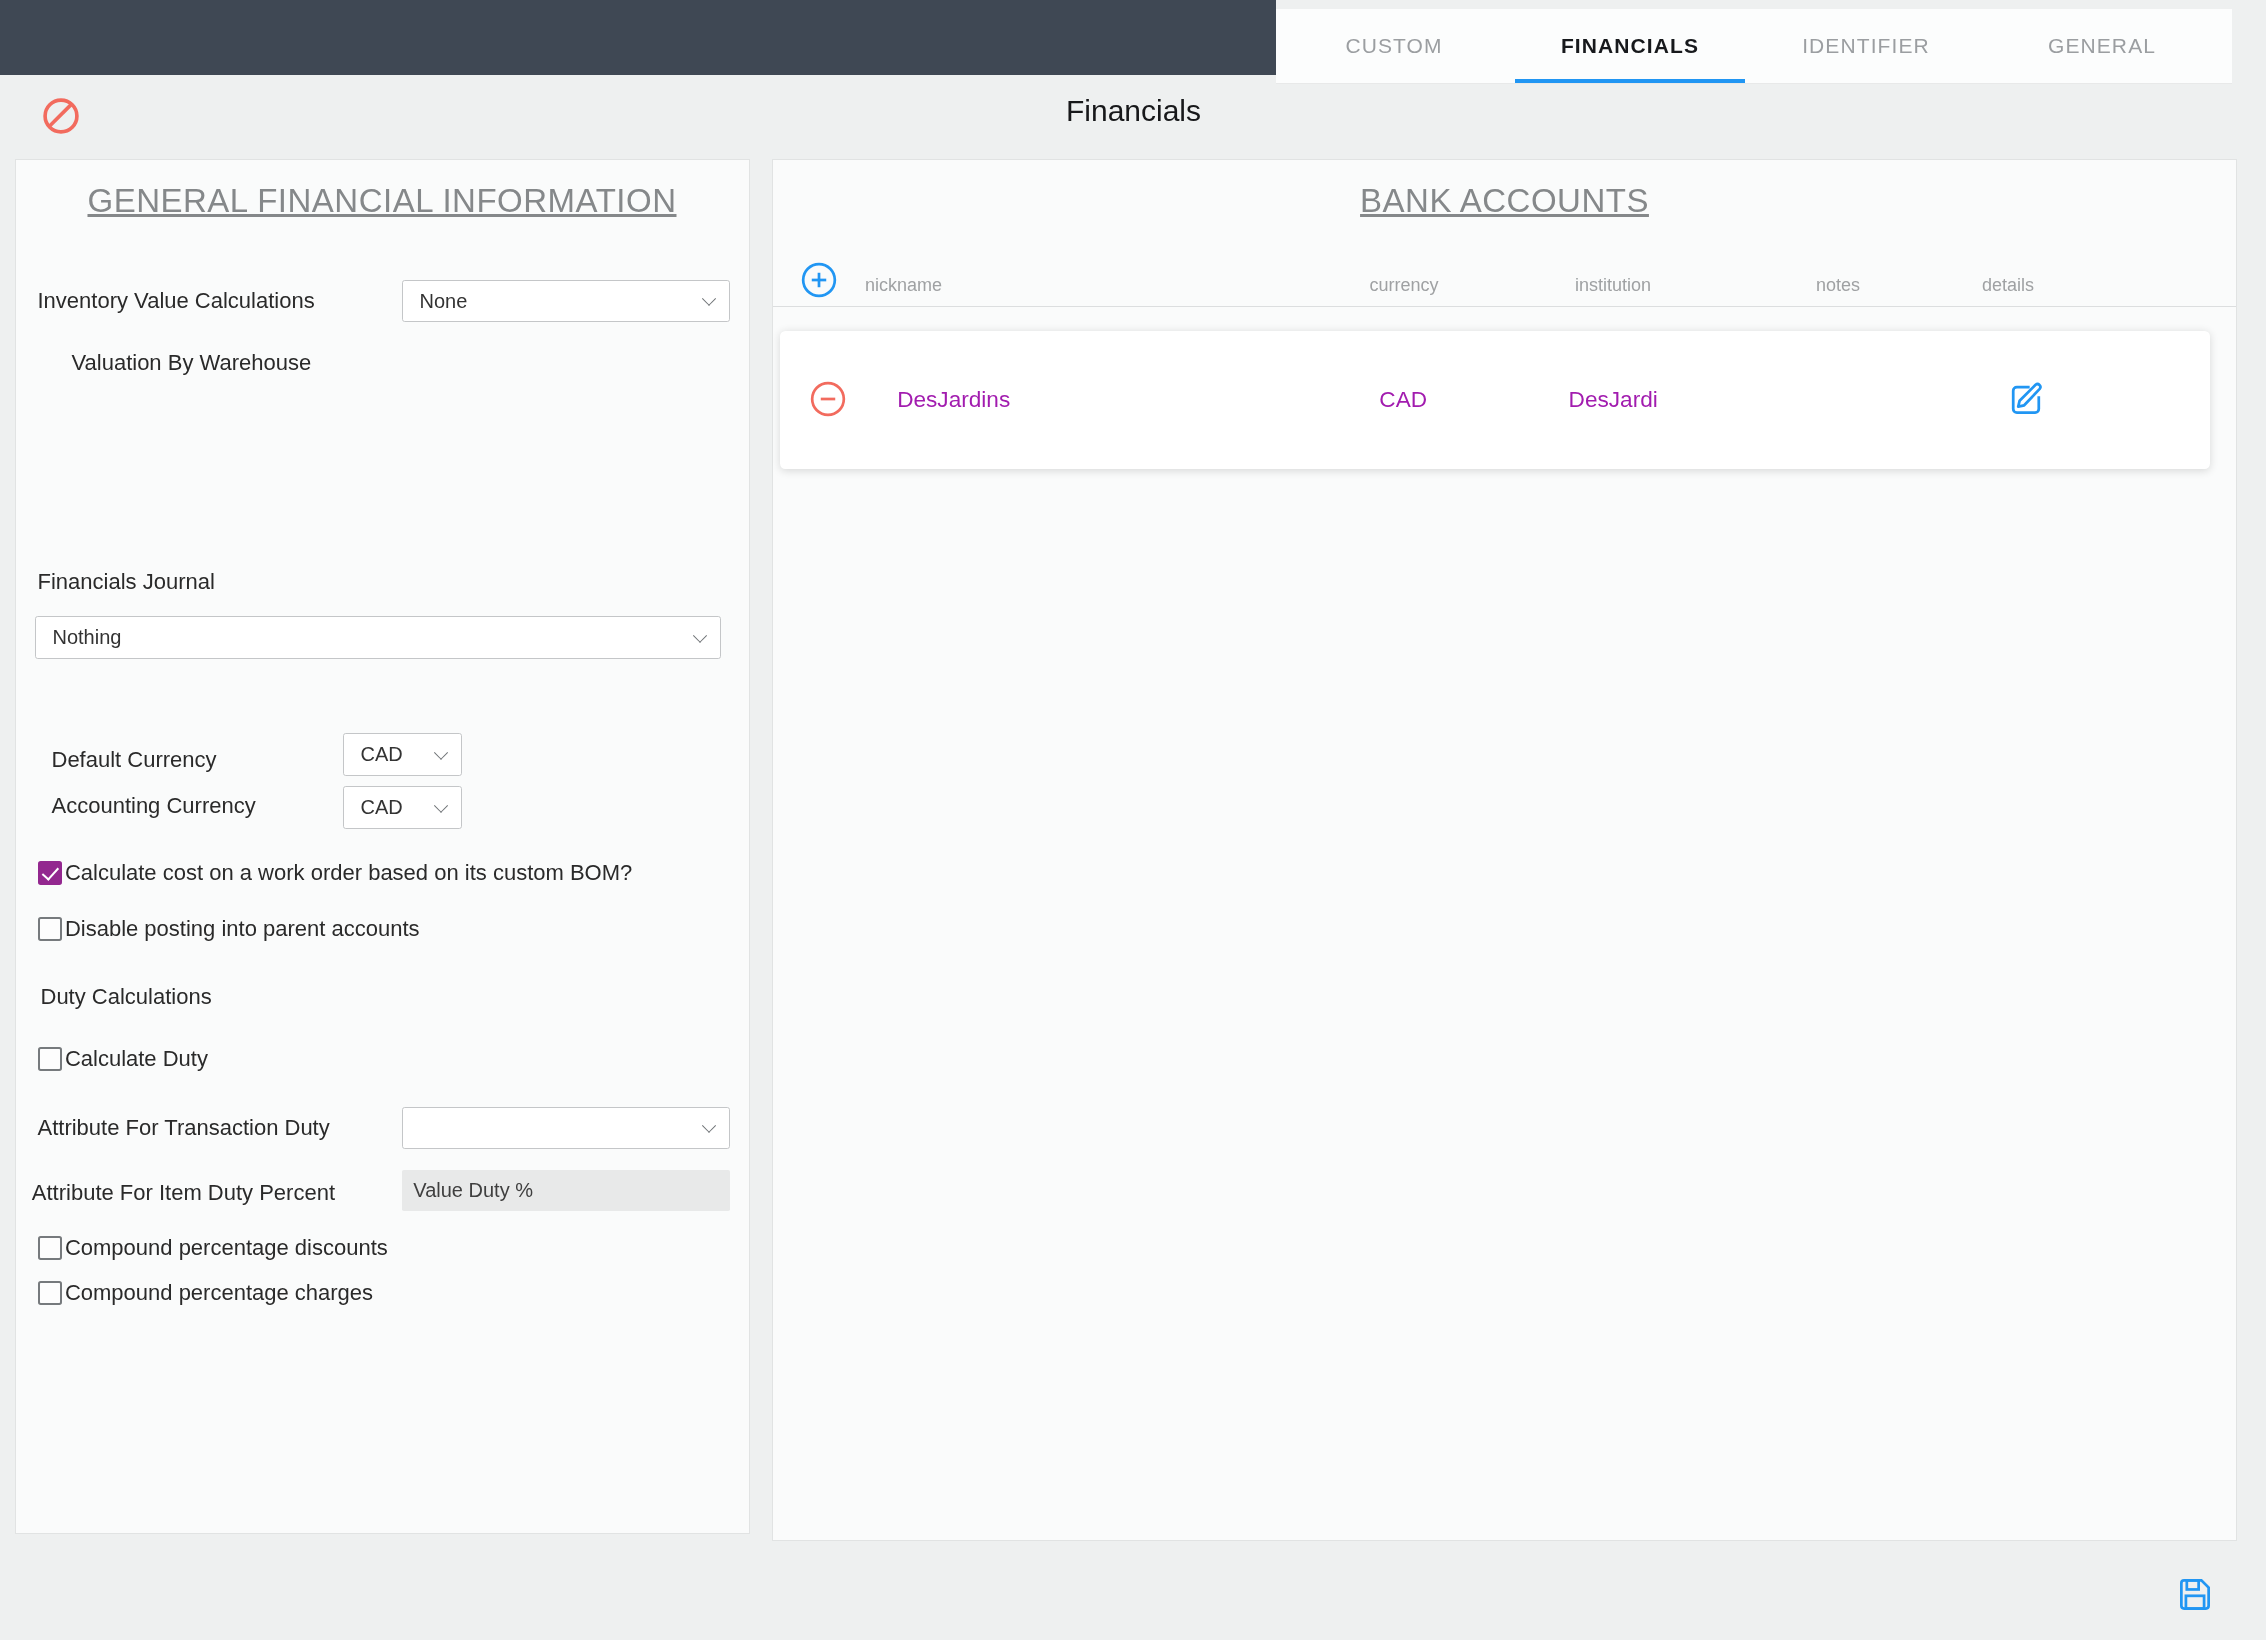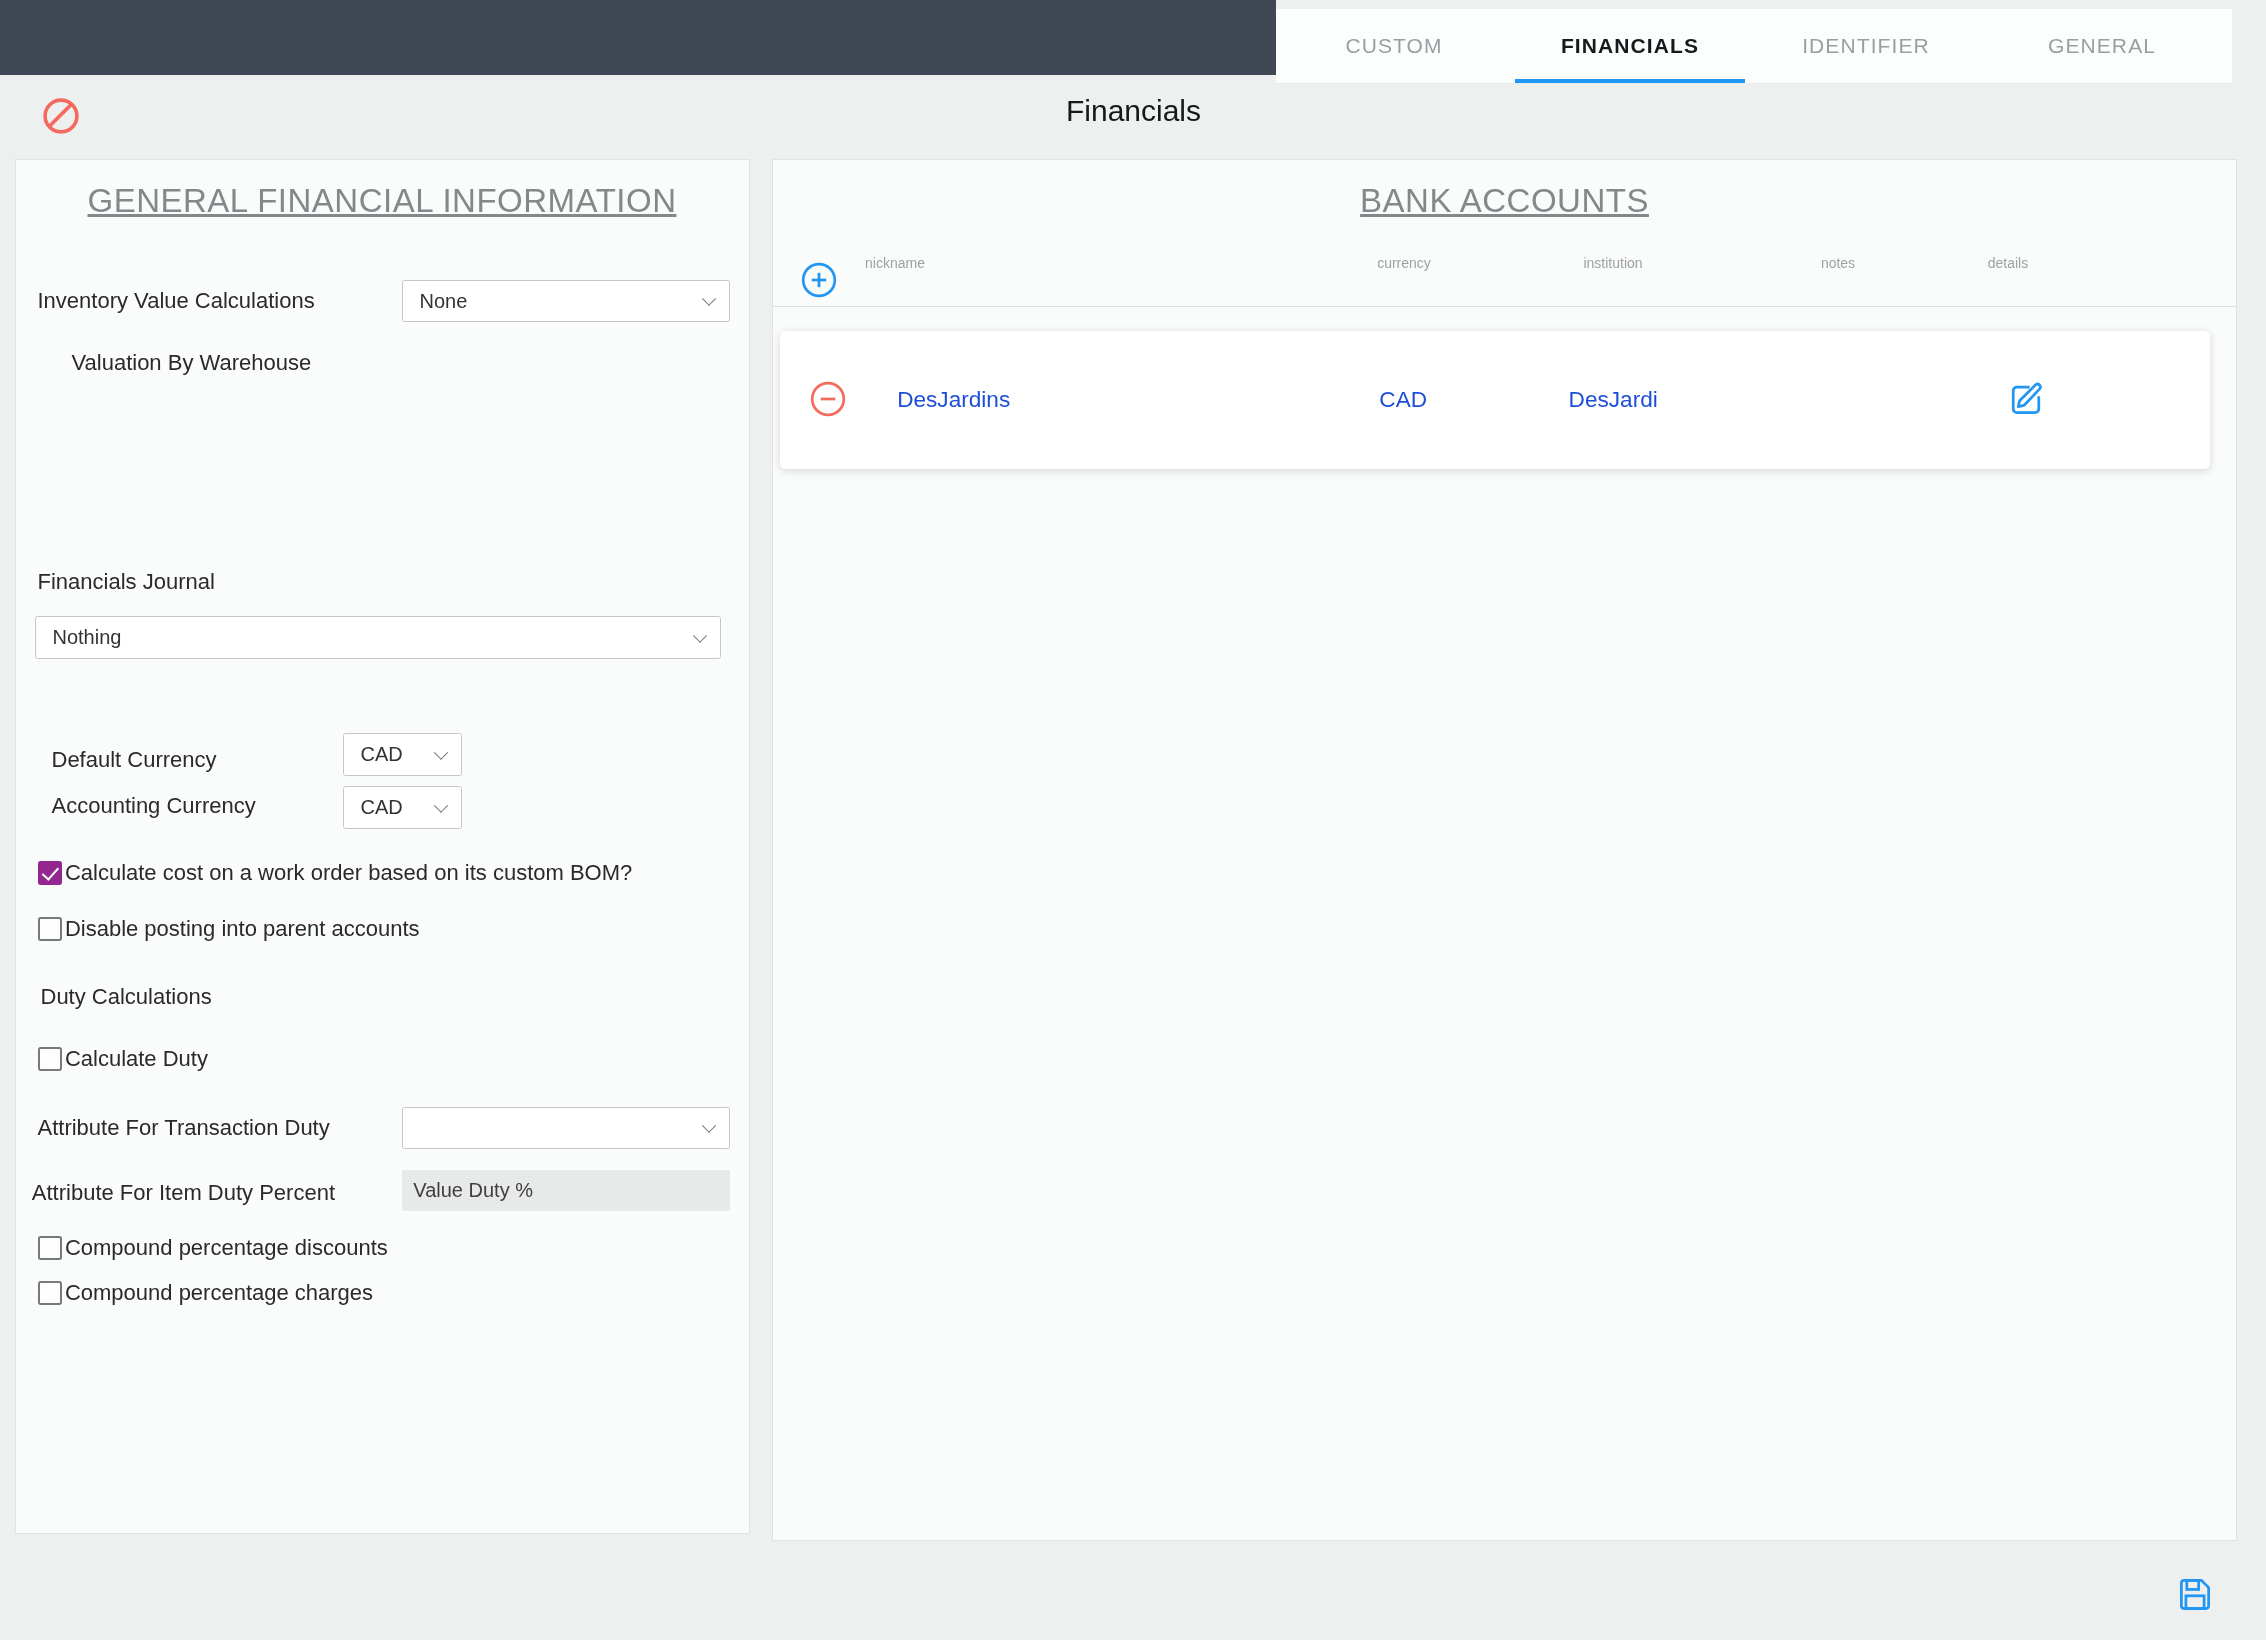--- a/index.html
+++ b/index.html
@@ -65,32 +65,32 @@
   #sel-attr-trans { left: 386px; top: 947px; width: 328px; height: 42px; }
   #lbl-attr-item { left: 16.3px; top: 1019px; }
   #input-attr-item { position: absolute; left: 386px; top: 1010px; width: 328px; height: 41px;
                      background: #e8e9e9; border-radius: 1.8px; display: flex; align-items: center;
                      padding-left: 11.8px; font-size: 20px; color: #3f3f3f; }
   #cb-discounts { left: 22px; top: 1075px; }
   #cb-charges { left: 22px; top: 1120px; }
 
   
   #add-account-btn { position: absolute; left: 27px; top: 101px; width: 38px; height: 38px; cursor: pointer; }
-  .col-h { position: absolute; top: 95px; font-size: 14px; color: #9fa1a3; white-space: nowrap; }
+  .col-h { position: absolute; top: 115px; font-size: 18px; color: #9fa1a3; white-space: nowrap; }
   #col-nickname { left: 92px; }
   #col-currency { left: 631px; transform: translateX(-50%); }
   #col-institution { left: 840px; transform: translateX(-50%); }
   #col-notes { left: 1065px; transform: translateX(-50%); }
   #col-details { left: 1235px; transform: translateX(-50%); }
   #header-rule { position: absolute; left: 0; top: 146px; width: 100%; border-bottom: 1.8px solid #dcdedf; }
 
   #account-card { position: absolute; left: 7.2px; top: 171px; width: 1430px; height: 138px;
                   background: #ffffff; border-radius: 5.4px; box-shadow: 0 1.8px 9px rgba(0,0,0,0.14); }
   #remove-account-btn { position: absolute; left: 29px; top: 49px; width: 38px; height: 38px; cursor: pointer; }
-  .cell { position: absolute; top: 54px; font-size: 22.6px; color: #1d4ed8; line-height: 29px; white-space: nowrap; }
+  .cell { position: absolute; top: 54px; font-size: 22.6px; color: #a21caf; line-height: 29px; white-space: nowrap; }
   #cell-nickname { left: 117px; }
   #cell-currency { left: 623px; transform: translateX(-50%); }
   #cell-institution { left: 833px; transform: translateX(-50%); }
   #edit-account-btn { position: absolute; left: 1225px; top: 46px; width: 42px; height: 42px; cursor: pointer; }
 
   #save-btn { position: absolute; left: 2175px; top: 1574px; width: 40px; height: 40px; cursor: pointer; }
 </style>
 </head>
 <body>
 

